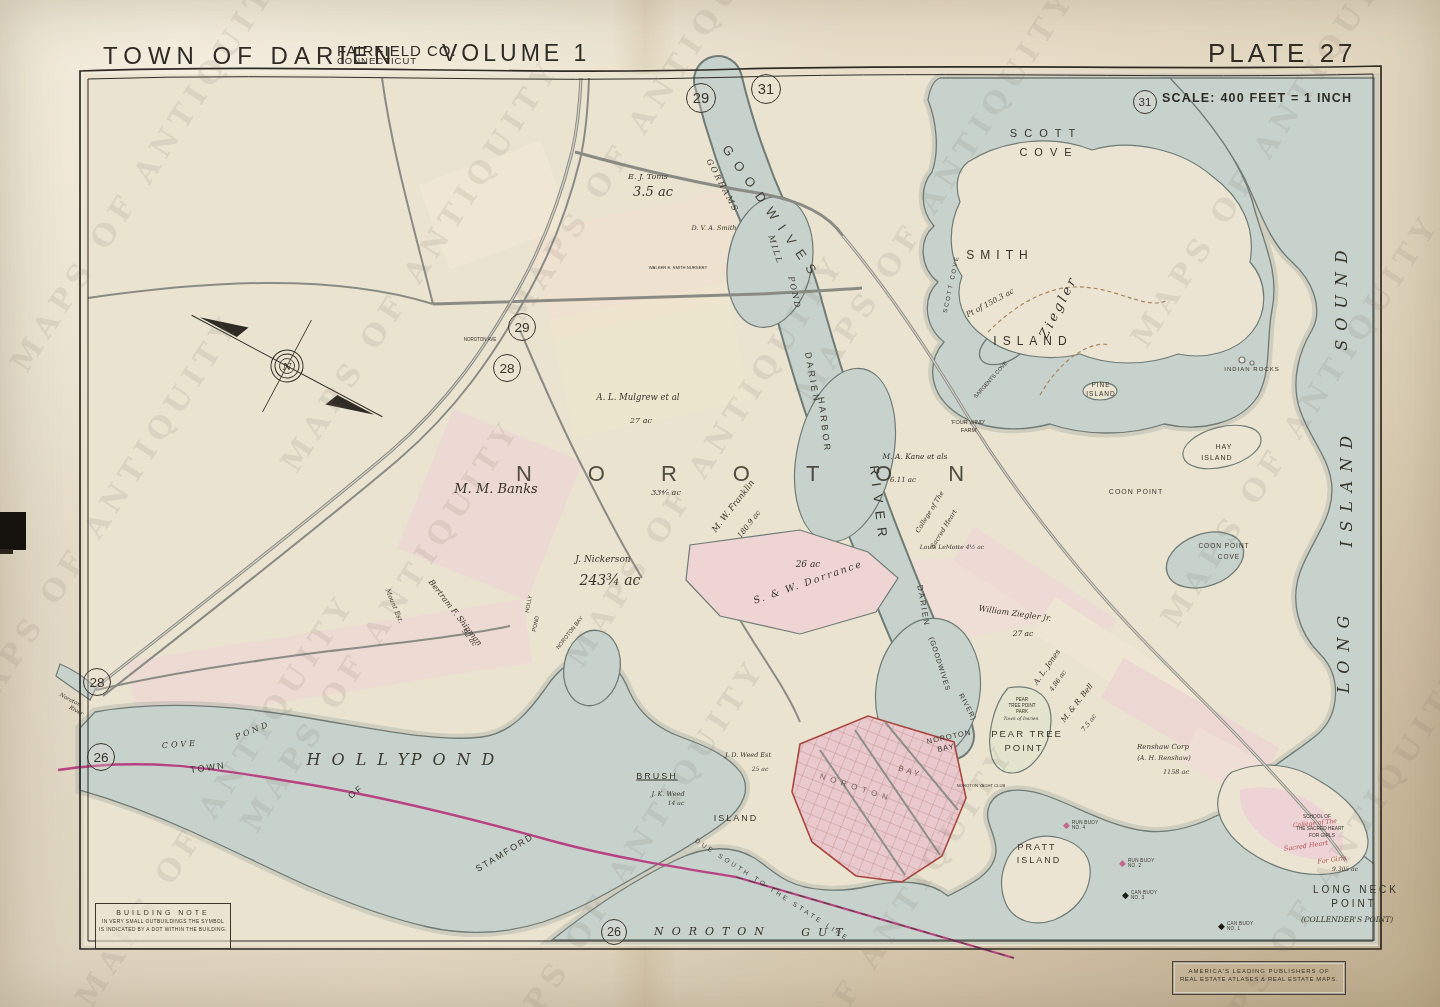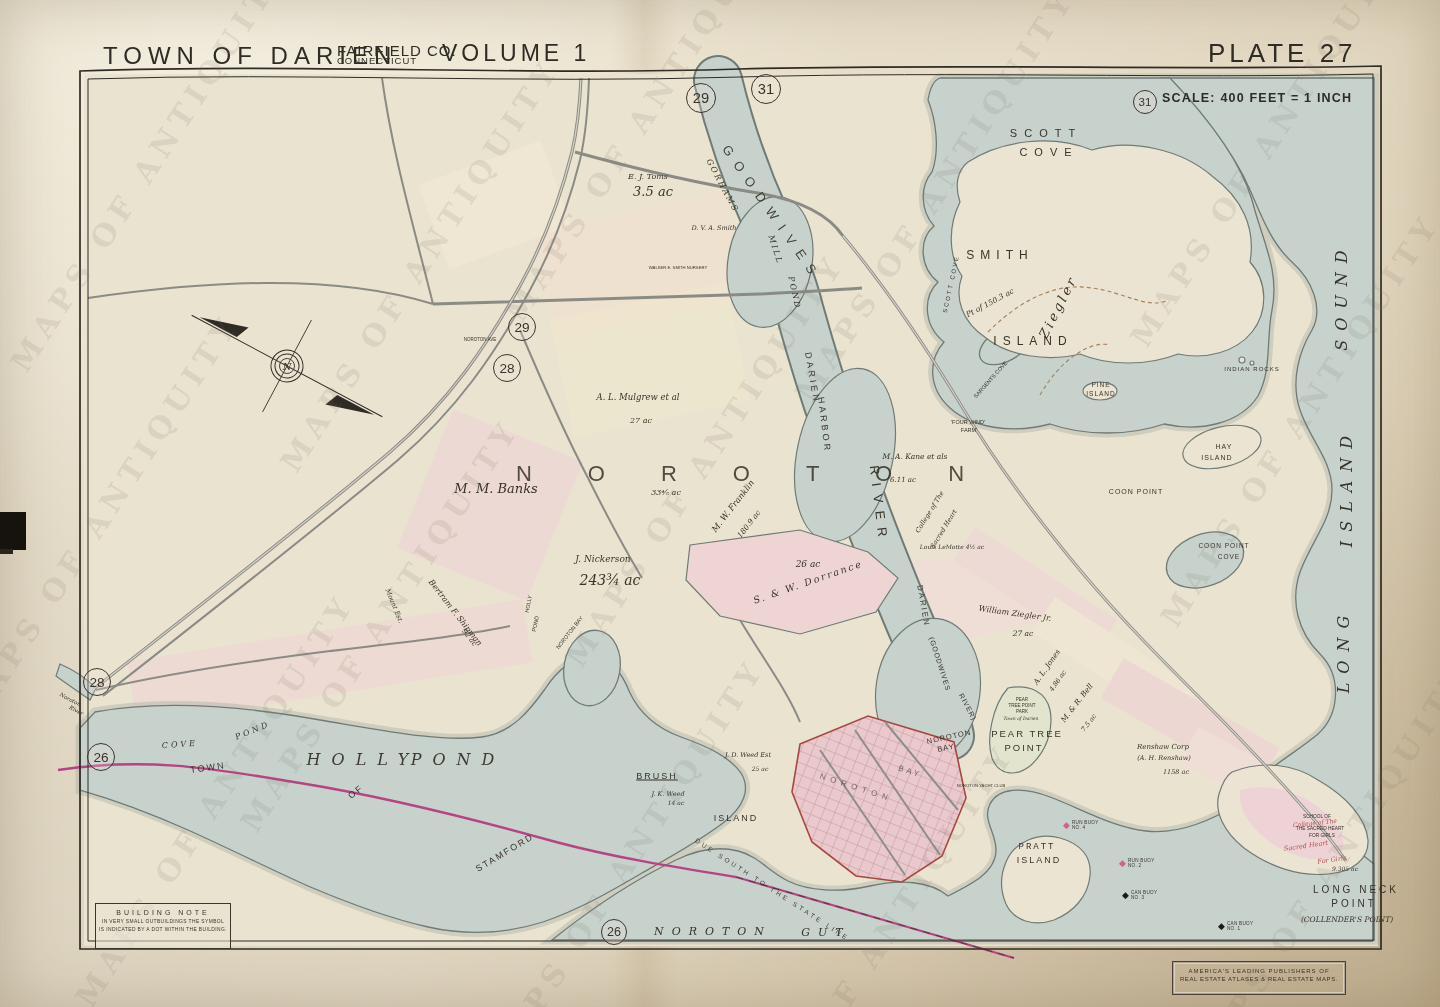--- a/index.html
+++ b/index.html
@@ -213,21 +213,21 @@
       <span class="lbl f-s" style="left: 940px; top: 664px; font-size: 7px; letter-spacing: 1px; transform: translate(-50%, -50%) rotate(72deg);">(GOODWIVES</span>
       <span class="lbl f-s" style="left: 968px; top: 707px; font-size: 7px; letter-spacing: 1px; transform: translate(-50%, -50%) rotate(62deg);">RIVER)</span>
       <span class="lbl f-s" style="left: 949px; top: 737px; font-size: 7.5px; letter-spacing: 1px; transform: translate(-50%, -50%) rotate(-12deg);">NOROTON</span>
       <span class="lbl f-s" style="left: 946px; top: 748px; font-size: 7.5px; letter-spacing: 1px; transform: translate(-50%, -50%) rotate(-12deg);">BAY</span>
       <span class="lbl f-s" style="left: 1027px; top: 734px; font-size: 9.5px; letter-spacing: 2px; transform: translate(-50%, -50%) rotate(0deg);">PEAR TREE</span>
       <span class="lbl f-s" style="left: 1024px; top: 748px; font-size: 9.5px; letter-spacing: 2px; transform: translate(-50%, -50%) rotate(0deg);">POINT</span>
       <span class="lbl f-s" style="left: 1022px; top: 700px; font-size: 4.5px; transform: translate(-50%, -50%) rotate(0deg);">PEAR</span>
       <span class="lbl f-s" style="left: 1022px; top: 706px; font-size: 4.5px; transform: translate(-50%, -50%) rotate(0deg);">TREE POINT</span>
       <span class="lbl f-s" style="left: 1022px; top: 712px; font-size: 4.5px; transform: translate(-50%, -50%) rotate(0deg);">PARK</span>
       <span class="lbl f-se" style="left: 1021px; top: 719px; font-size: 4.5px; transform: translate(-50%, -50%) rotate(0deg);">Town of Darien</span>
-      <span class="lbl f-s" style="left: 1037px; top: 847px; font-size: 9px; letter-spacing: 2px; transform: translate(-50%, -50%) rotate(0deg); font-family: Liberation Mono, monospace;">PRATT</span>
+      <span class="lbl f-s" style="left: 1037px; top: 847px; font-size: 9px; letter-spacing: 2px; transform: translate(-50%, -50%) rotate(0deg);">PRATT</span>
       <span class="lbl f-s" style="left: 1039px; top: 860px; font-size: 9px; letter-spacing: 2px; transform: translate(-50%, -50%) rotate(0deg);">ISLAND</span>
       <span class="lbl f-s" style="left: 1356px; top: 890px; font-size: 10px; letter-spacing: 3px; transform: translate(-50%, -50%) rotate(0deg);">LONG NECK</span>
       <span class="lbl f-s" style="left: 1354px; top: 904px; font-size: 10px; letter-spacing: 3px; transform: translate(-50%, -50%) rotate(0deg);">POINT</span>
       <span class="lbl f-se" style="left: 1347px; top: 920px; font-size: 7.5px; transform: translate(-50%, -50%) rotate(0deg);">(COLLENDER'S POINT)</span>
       <span class="lbl f-se" style="left: 363px; top: 760px; font-size: 16px; letter-spacing: 11px; opacity: 0.95; transform: translate(-50%, -50%) rotate(0deg);">HOLLY</span>
       <span class="lbl f-se" style="left: 458px; top: 760px; font-size: 16px; letter-spacing: 11px; opacity: 0.95; transform: translate(-50%, -50%) rotate(0deg);">POND</span>
       <span class="lbl f-se" style="left: 180px; top: 745px; font-size: 8px; letter-spacing: 3px; transform: translate(-50%, -50%) rotate(-4deg);">COVE</span>
       <span class="lbl f-se" style="left: 253px; top: 731px; font-size: 8px; letter-spacing: 3px; transform: translate(-50%, -50%) rotate(-22deg);">POND</span>
       <span class="lbl f-s" style="left: 208px; top: 768px; font-size: 9px; letter-spacing: 2px; transform: translate(-50%, -50%) rotate(-8deg);">TOWN</span>
       <span class="lbl f-s" style="left: 356px; top: 792px; font-size: 9px; letter-spacing: 2px; transform: translate(-50%, -50%) rotate(-38deg);">OF</span>

